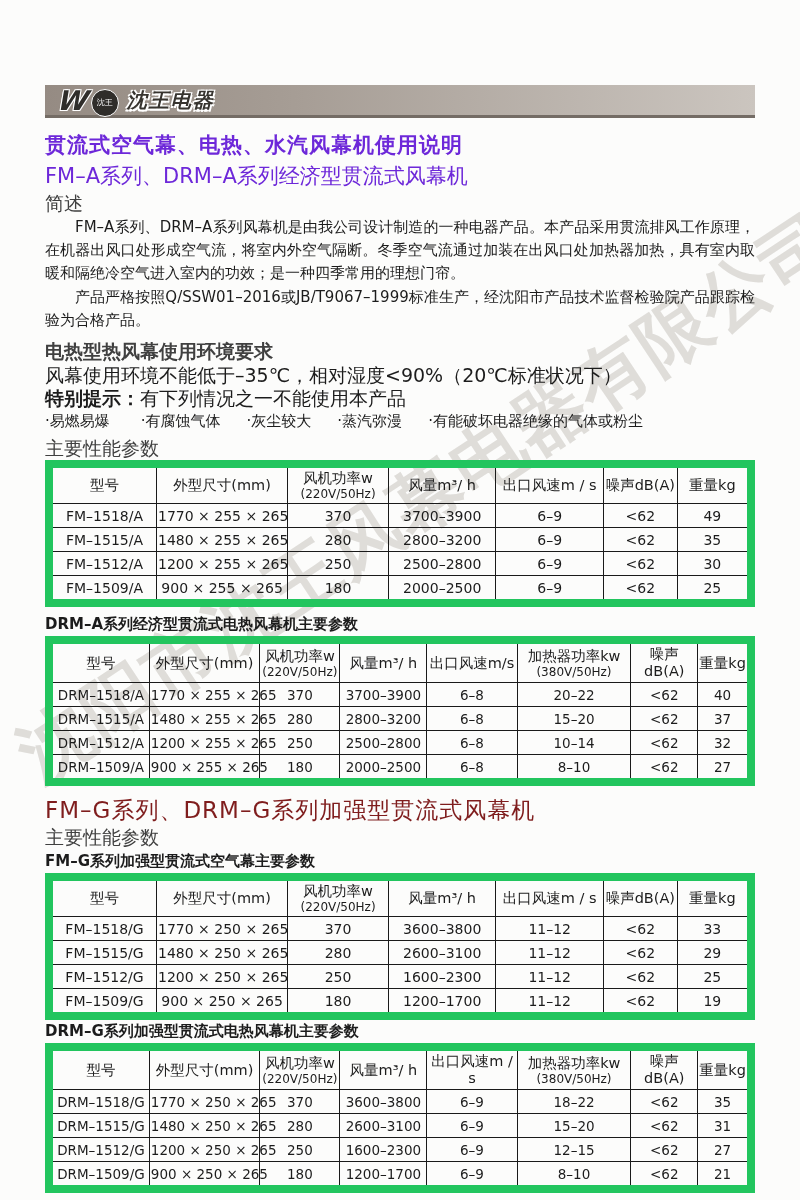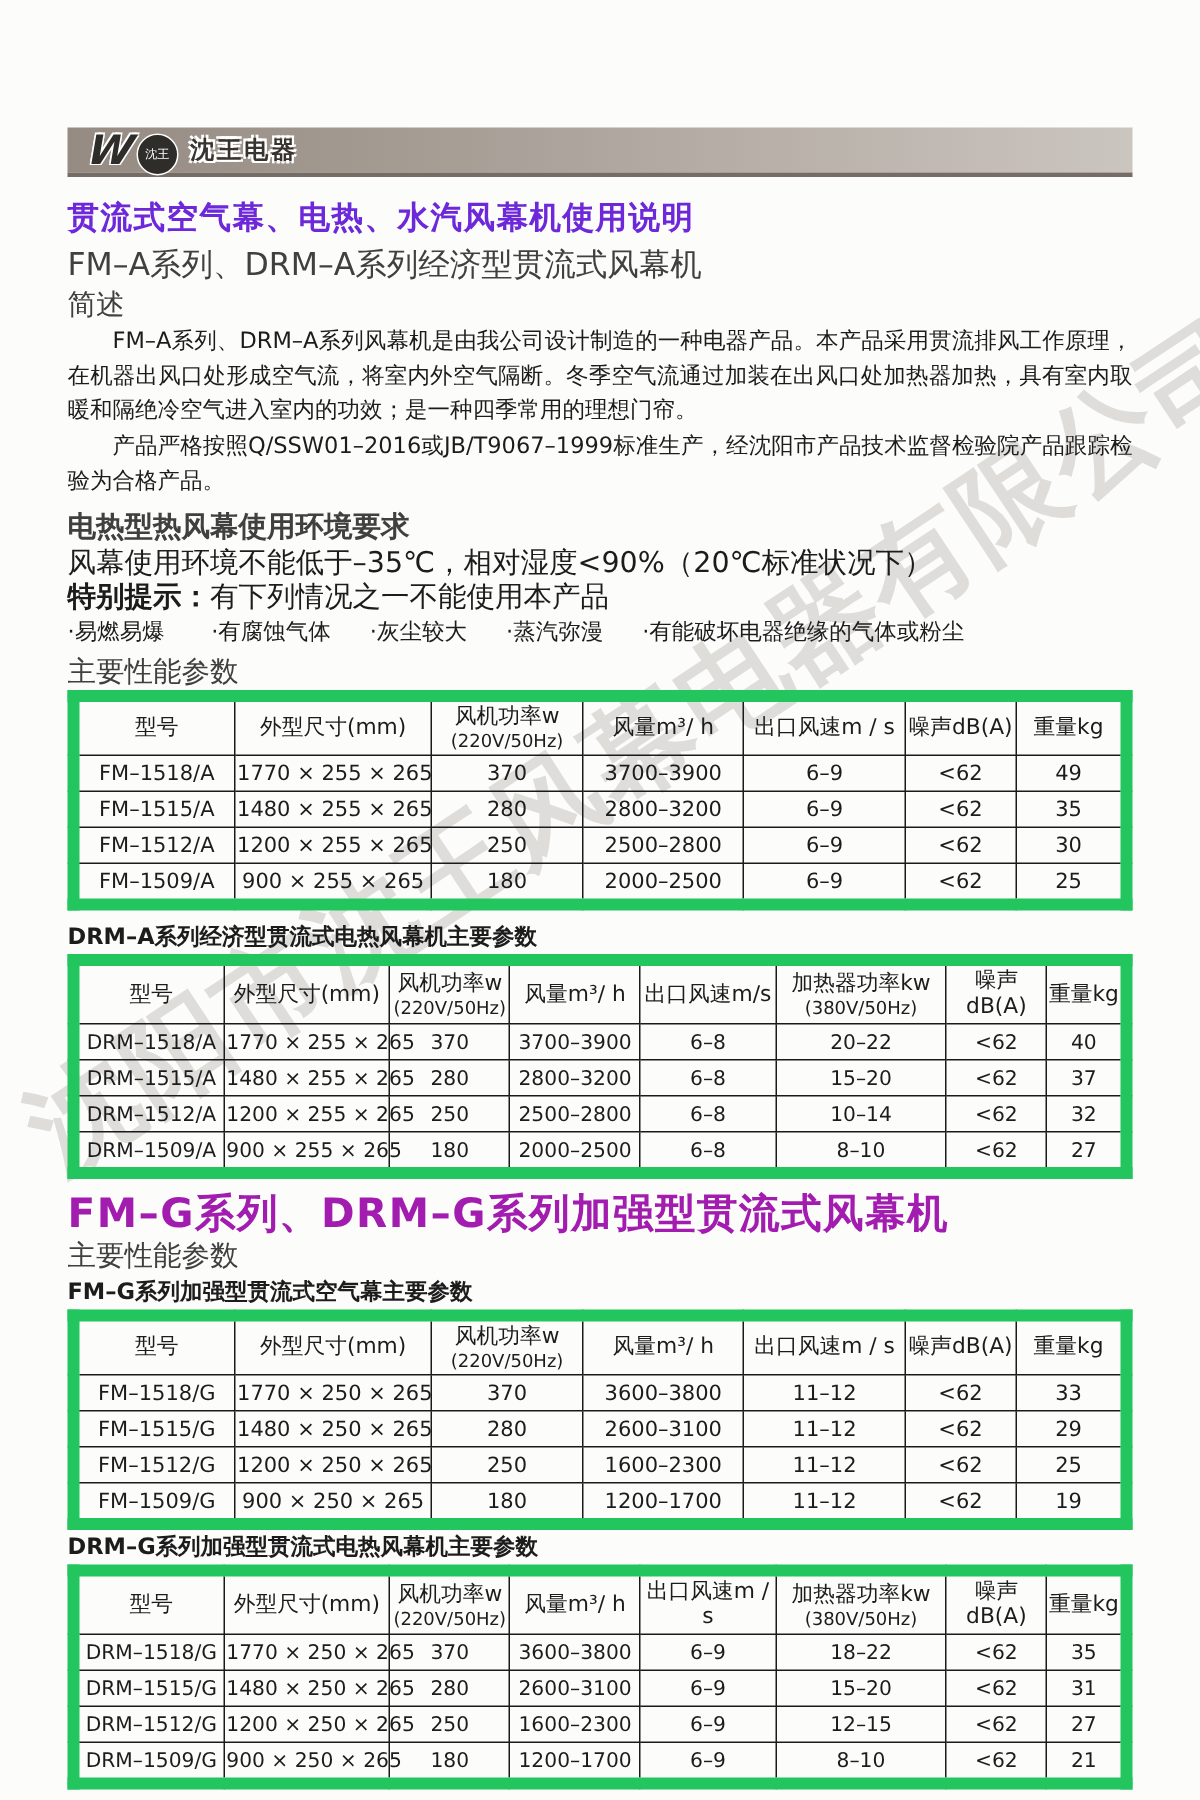--- a/index.html
+++ b/index.html
@@ -31,26 +31,27 @@
     font-style:italic; font-weight:900; font-size:27px; color:#2f2d2a;
     text-shadow:-1px -1px 0 #fff,1px -1px 0 #fff,-1px 1px 0 #fff,1px 1px 0 #fff;
     transform:skewX(-12deg); margin-right:2px;
   }
   .logo-badge {
     display:inline-block; background:#2f2d2a; color:#fff;
     border:1px solid #fff; border-radius:50%;
     font-size:8px; line-height:10px; padding:8px 5px; margin:6px 8px 0 0;
   }
   .brand-name {
-    font-weight:900; font-size:16px; letter-spacing:2px; color:#37342f;
+    font-weight:900; font-size:20px; letter-spacing:2px; color:#37342f;
+    font-style:italic;
     text-shadow:-1.5px -1.5px 0 #fff,1.5px -1.5px 0 #fff,-1.5px 1.5px 0 #fff,1.5px 1.5px 0 #fff;
   }
 
   .main-title { font-size:21px; font-weight:bold; color:#6d28d9; margin:12px 0 0 0; line-height:30px; letter-spacing:1px; }
-  .series-title { font-size:21px; font-weight:500; color:#404040; margin:3px 0 0 0; line-height:26px; }
+  .series-title { font-size:21px; font-weight:500; color:#6d28d9; margin:3px 0 0 0; line-height:26px; }
   .h3 { font-size:19px; font-weight:500; color:#404040; margin:2px 0 0 0; line-height:24px; }
   .h3b { font-size:19px; font-weight:600; margin-top:6px; line-height:26px; }
   .para { font-size:15px; line-height:23px; margin:1px 0 0 0; text-align:justify; text-indent:2em; }
   .line { font-size:19px; line-height:23px; margin:0; }
   .tip-label { font-weight:bold; }
   .bullets { display:flex; gap:26px; font-size:15px; line-height:23px; }
   .bullets span:first-child { margin-right:5px; }
 
   .tbl-caption { font-size:15px; font-weight:600; line-height:19px; margin:5px 0 2px 0; }
   .cap2 { margin-top:8px; }
@@ -66,21 +67,21 @@
   .t7 th:nth-child(1){width:15%} .t7 th:nth-child(2){width:19%}
   .t7 th:nth-child(3){width:14.5%} .t7 th:nth-child(4){width:15.5%}
   .t7 th:nth-child(5){width:15.5%} .t7 th:nth-child(6){width:10.5%}
   .t7 th:nth-child(7){width:10%}
   .t8 th:nth-child(1){width:14%} .t8 th:nth-child(2){width:16%}
   .t8 th:nth-child(3){width:11.5%} .t8 th:nth-child(4){width:12.5%}
   .t8 th:nth-child(5){width:13%} .t8 th:nth-child(6){width:16.5%}
   .t8 th:nth-child(7){width:9.5%} .t8 th:nth-child(8){width:7%}
   .t8 td { font-size:13.5px; }
 
-  .g-heading { font-size:27px; font-weight:700; color:#a21caf; margin:10px 0 0 0; line-height:28px; letter-spacing:1px; }
+  .g-heading { font-size:23px; font-weight:400; color:#7f1d1d; margin:10px 0 0 0; line-height:28px; letter-spacing:1px; }
   .footer { text-align:center; font-size:16px; margin-top:10px; }
 </style>
 </head>
 <body>
 
 <div class="page">
 
   <div class="watermark">沈阳市沈王风幕电器有限公司</div>
 
   <div class="content">

